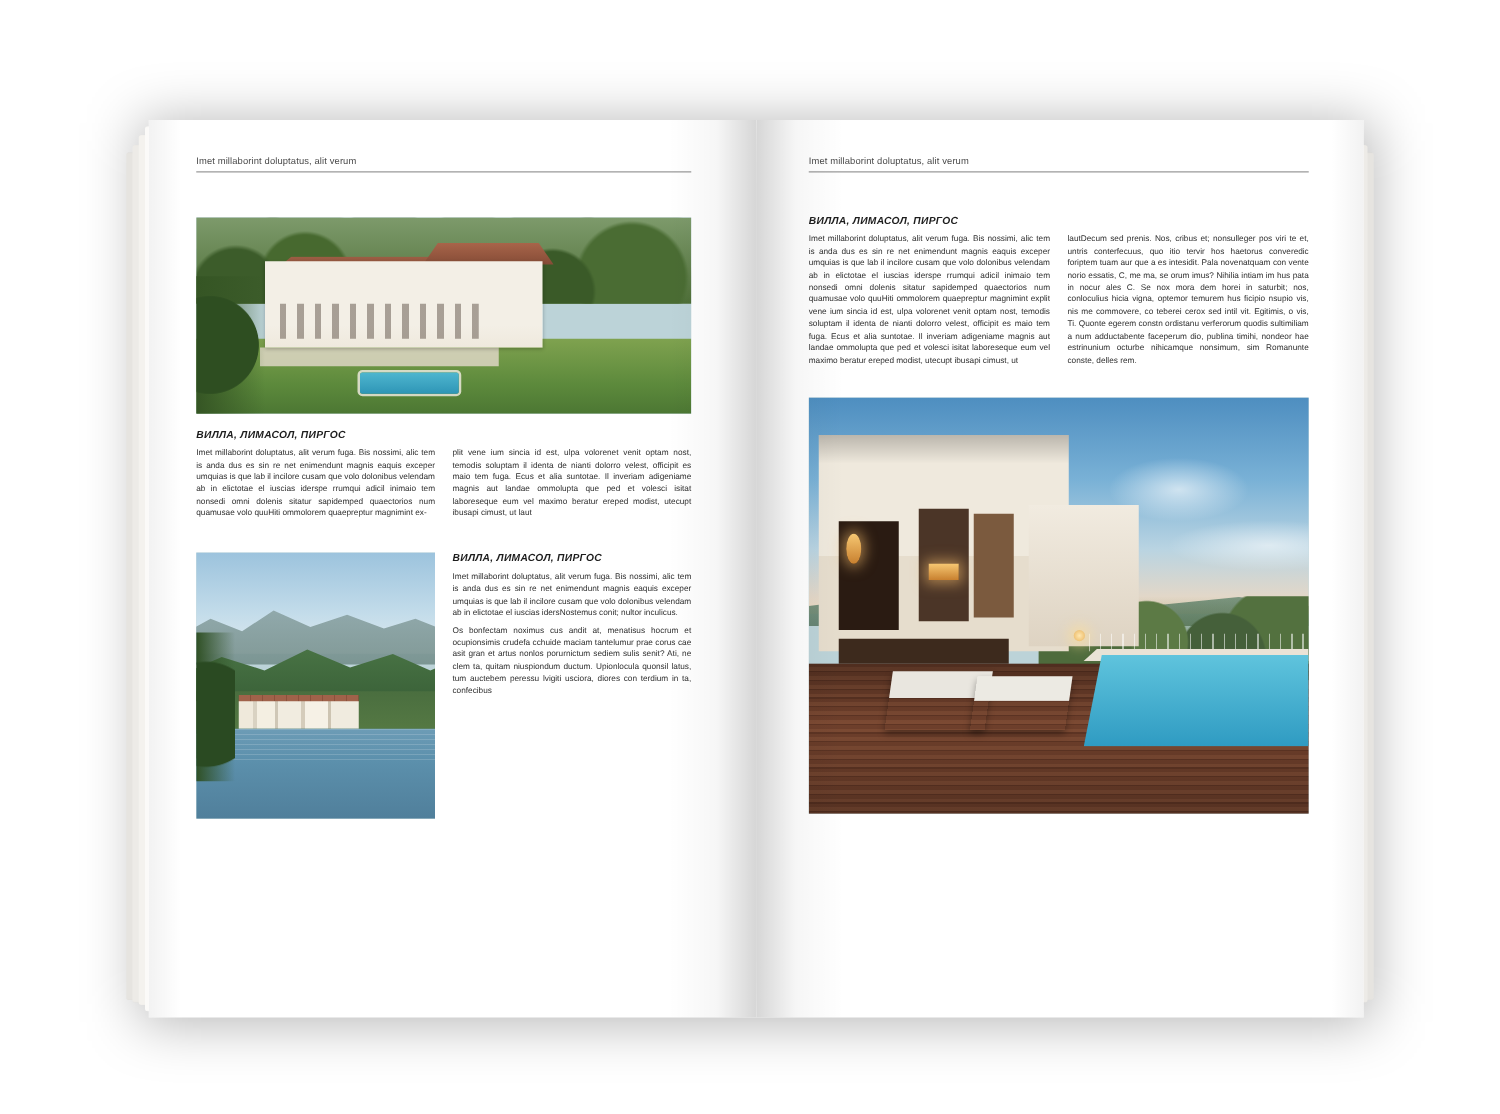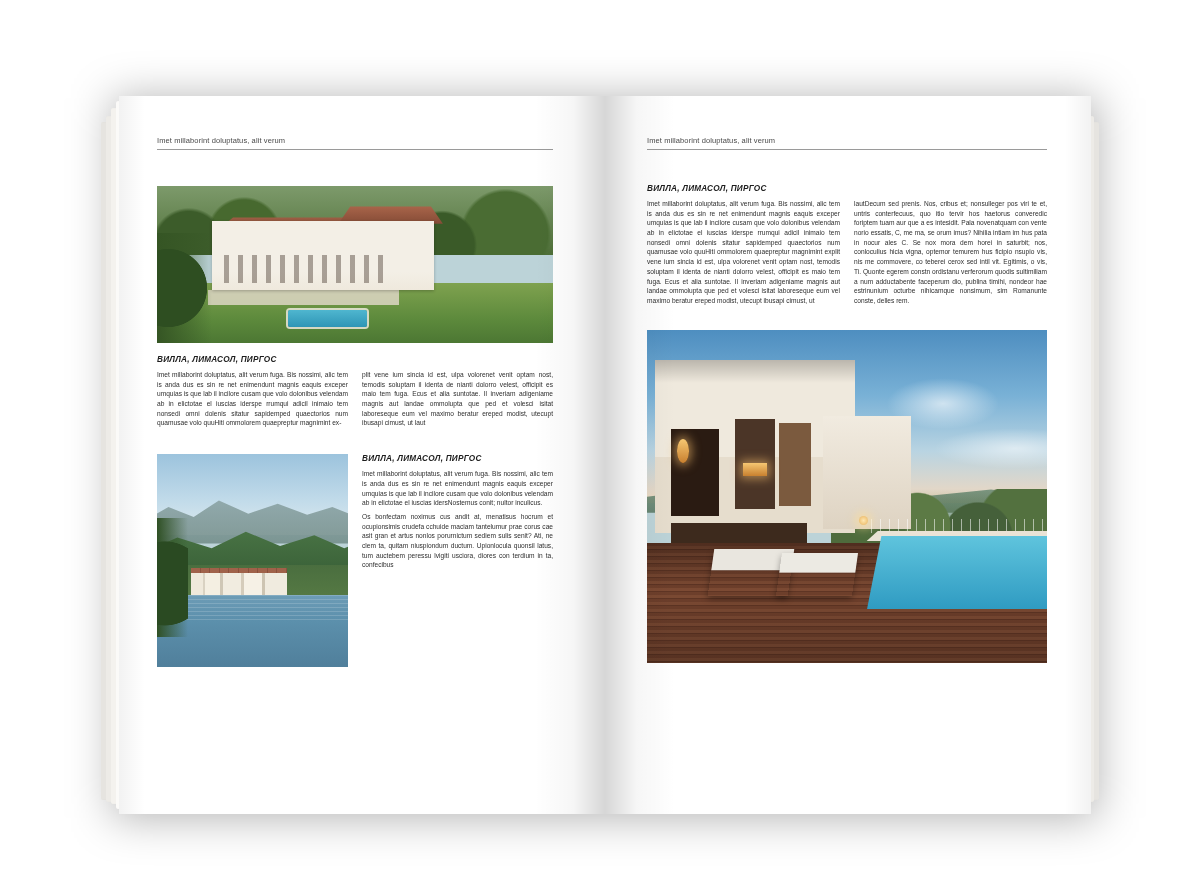--- a/index.html
+++ b/index.html
@@ -88,21 +88,20 @@
     right: 0; top: 0; width: 26px; height: 100%;
     background: linear-gradient(to left, rgba(0,0,0,0.05), rgba(0,0,0,0));
     pointer-events: none;
   }
 
   
   .content {
     position: absolute;
     top: 28px;
     bottom: 22px;
-    margin-top: 12px;
   }
   .page.left .content  { left: 38px;  right: 52px; width: 396px; }
   .page.right .content { left: 42px;  right: 44px; width: 400px; }
 
   .runhead {
     font-size: 7.5px;
     color: #4a4a4a;
     letter-spacing: 0.1px;
     padding-bottom: 4px;
     border-bottom: 0.8px solid #9a9a9a;

